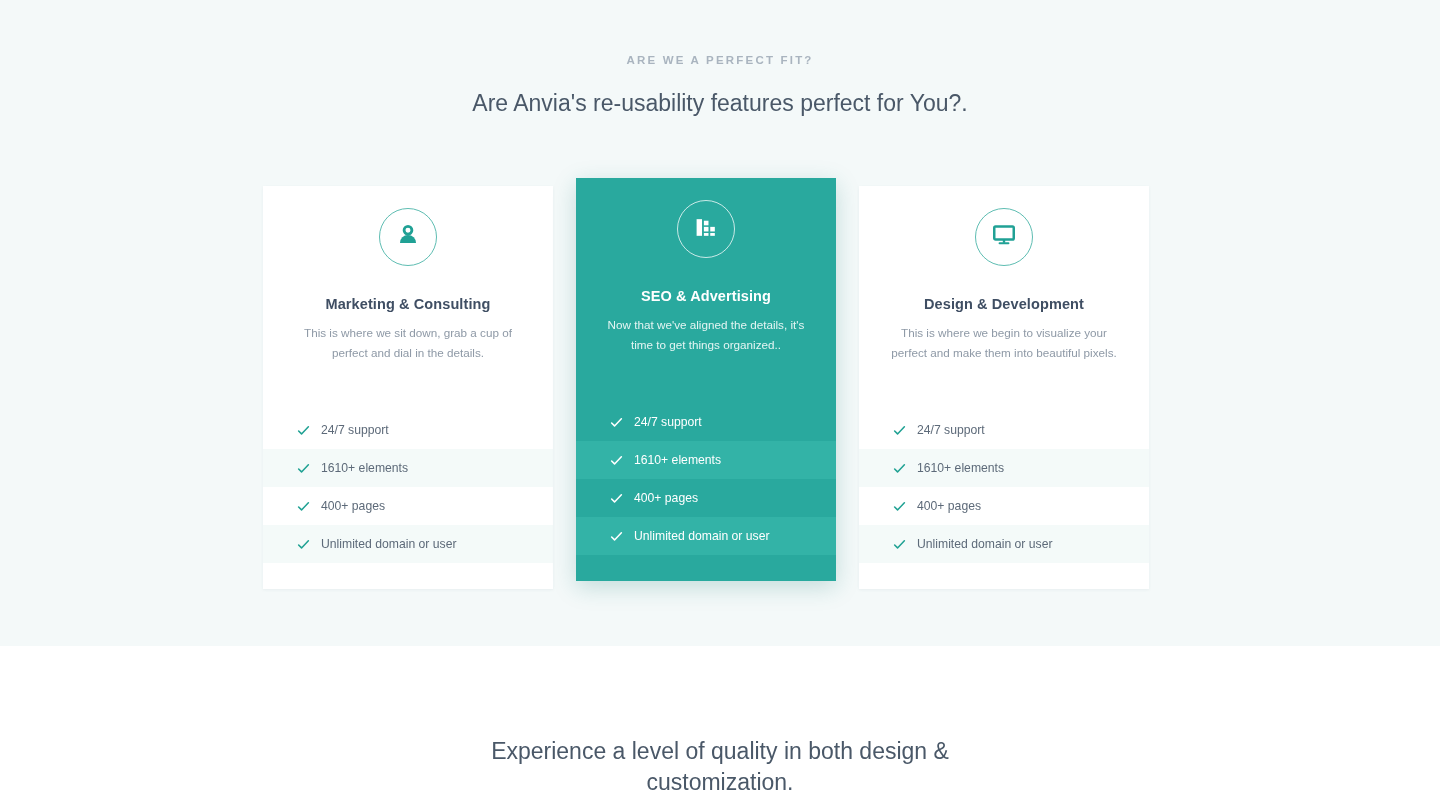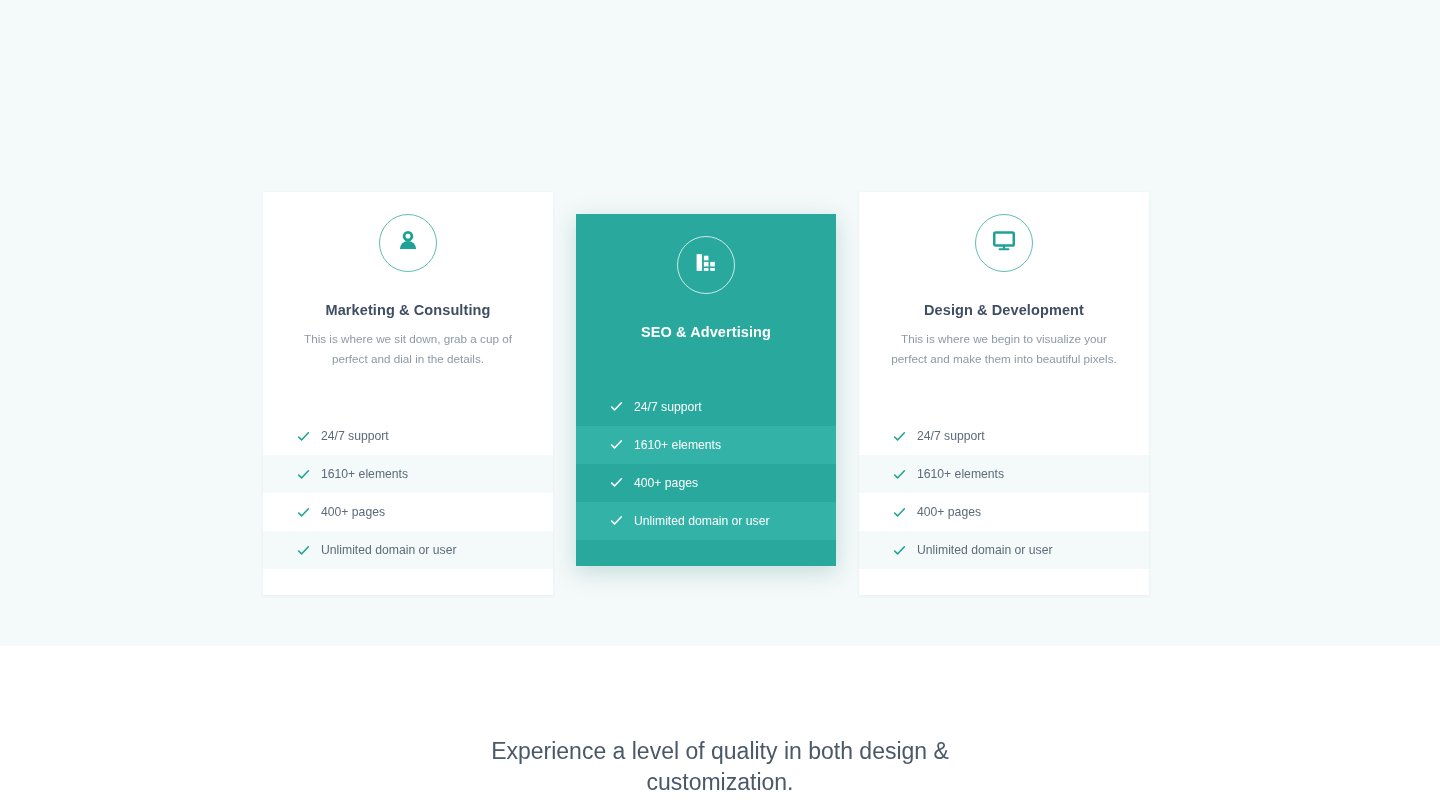--- a/index.html
+++ b/index.html
@@ -41,25 +41,25 @@
     color: #4a5868;
     line-height: 1.35;
   }
 
   .features-head { padding-top: 54px; }
   .features-head .headline { margin-top: 22px; }
 
   
   .cards {
     position: absolute;
-    top: 192px;
+    top: 186px;
     left: 263px;
     width: 913px;
     display: flex;
-    align-items: center;
+    align-items: flex-start;
   }
 
   .card {
     width: 290px;
     background: #ffffff;
     position: relative;
     padding-bottom: 26px;
     box-shadow: 0 1px 3px rgba(70,100,110,.07);
   }
 
@@ -146,20 +146,24 @@
     max-width: 470px;
     margin-left: auto;
     margin-right: auto;
   }
 </style>
 </head>
 <body>
 
 <section class="section-features">
 
+  <div class="features-head">
+    <div class="eyebrow">ARE WE A PERFECT FIT?</div>
+    <h2 class="headline">Are Anvia's re-usability features perfect for You?.</h2>
+  </div>
 
   <div class="cards">
 
     <div class="card">
       <div class="card-top">
         <div class="icon-circle">
           <span>
             <svg width="26" height="26" viewBox="0 0 24 24" aria-hidden="true">
               <circle cx="12" cy="7.6" r="3.6" fill="none" stroke="#20a195" stroke-width="2.6"></circle>
               <path d="M4.6 19.4a7.4 7.4 0 0 1 14.8 0z" fill="#20a195"></path>
@@ -205,20 +209,21 @@
               <rect x="2.5" y="4" width="5.2" height="16" fill="#ffffff"></rect>
               <rect x="9.5" y="5.5" width="4.4" height="4.4" fill="#ffffff"></rect>
               <rect x="9.5" y="11.4" width="4.4" height="4.4" fill="#ffffff"></rect>
               <rect x="9.5" y="17.3" width="4.4" height="2.7" fill="#ffffff"></rect>
               <rect x="15.6" y="11.4" width="4.4" height="4.4" fill="#ffffff"></rect>
               <rect x="15.6" y="17.3" width="4.4" height="2.7" fill="#ffffff"></rect>
             </svg>
           </span>
         </div>
         <div class="card-title">SEO &amp; Advertising</div>
+        <div class="card-desc">Now that we've aligned the details, it's time to get things organized..</div>
       </div>
       <ul class="feature-list">
         <li class="feature-row">
           <svg class="check" viewBox="0 0 16 16">
               <path d="M2 8.6l3.6 3.6L14 3.4" fill="none" stroke="#ffffff" stroke-width="1.9" stroke-linecap="round" stroke-linejoin="round"></path>
             </svg>
           <span>24/7 support</span>
         </li>
         <li class="feature-row alt">
           <svg class="check" viewBox="0 0 16 16">

